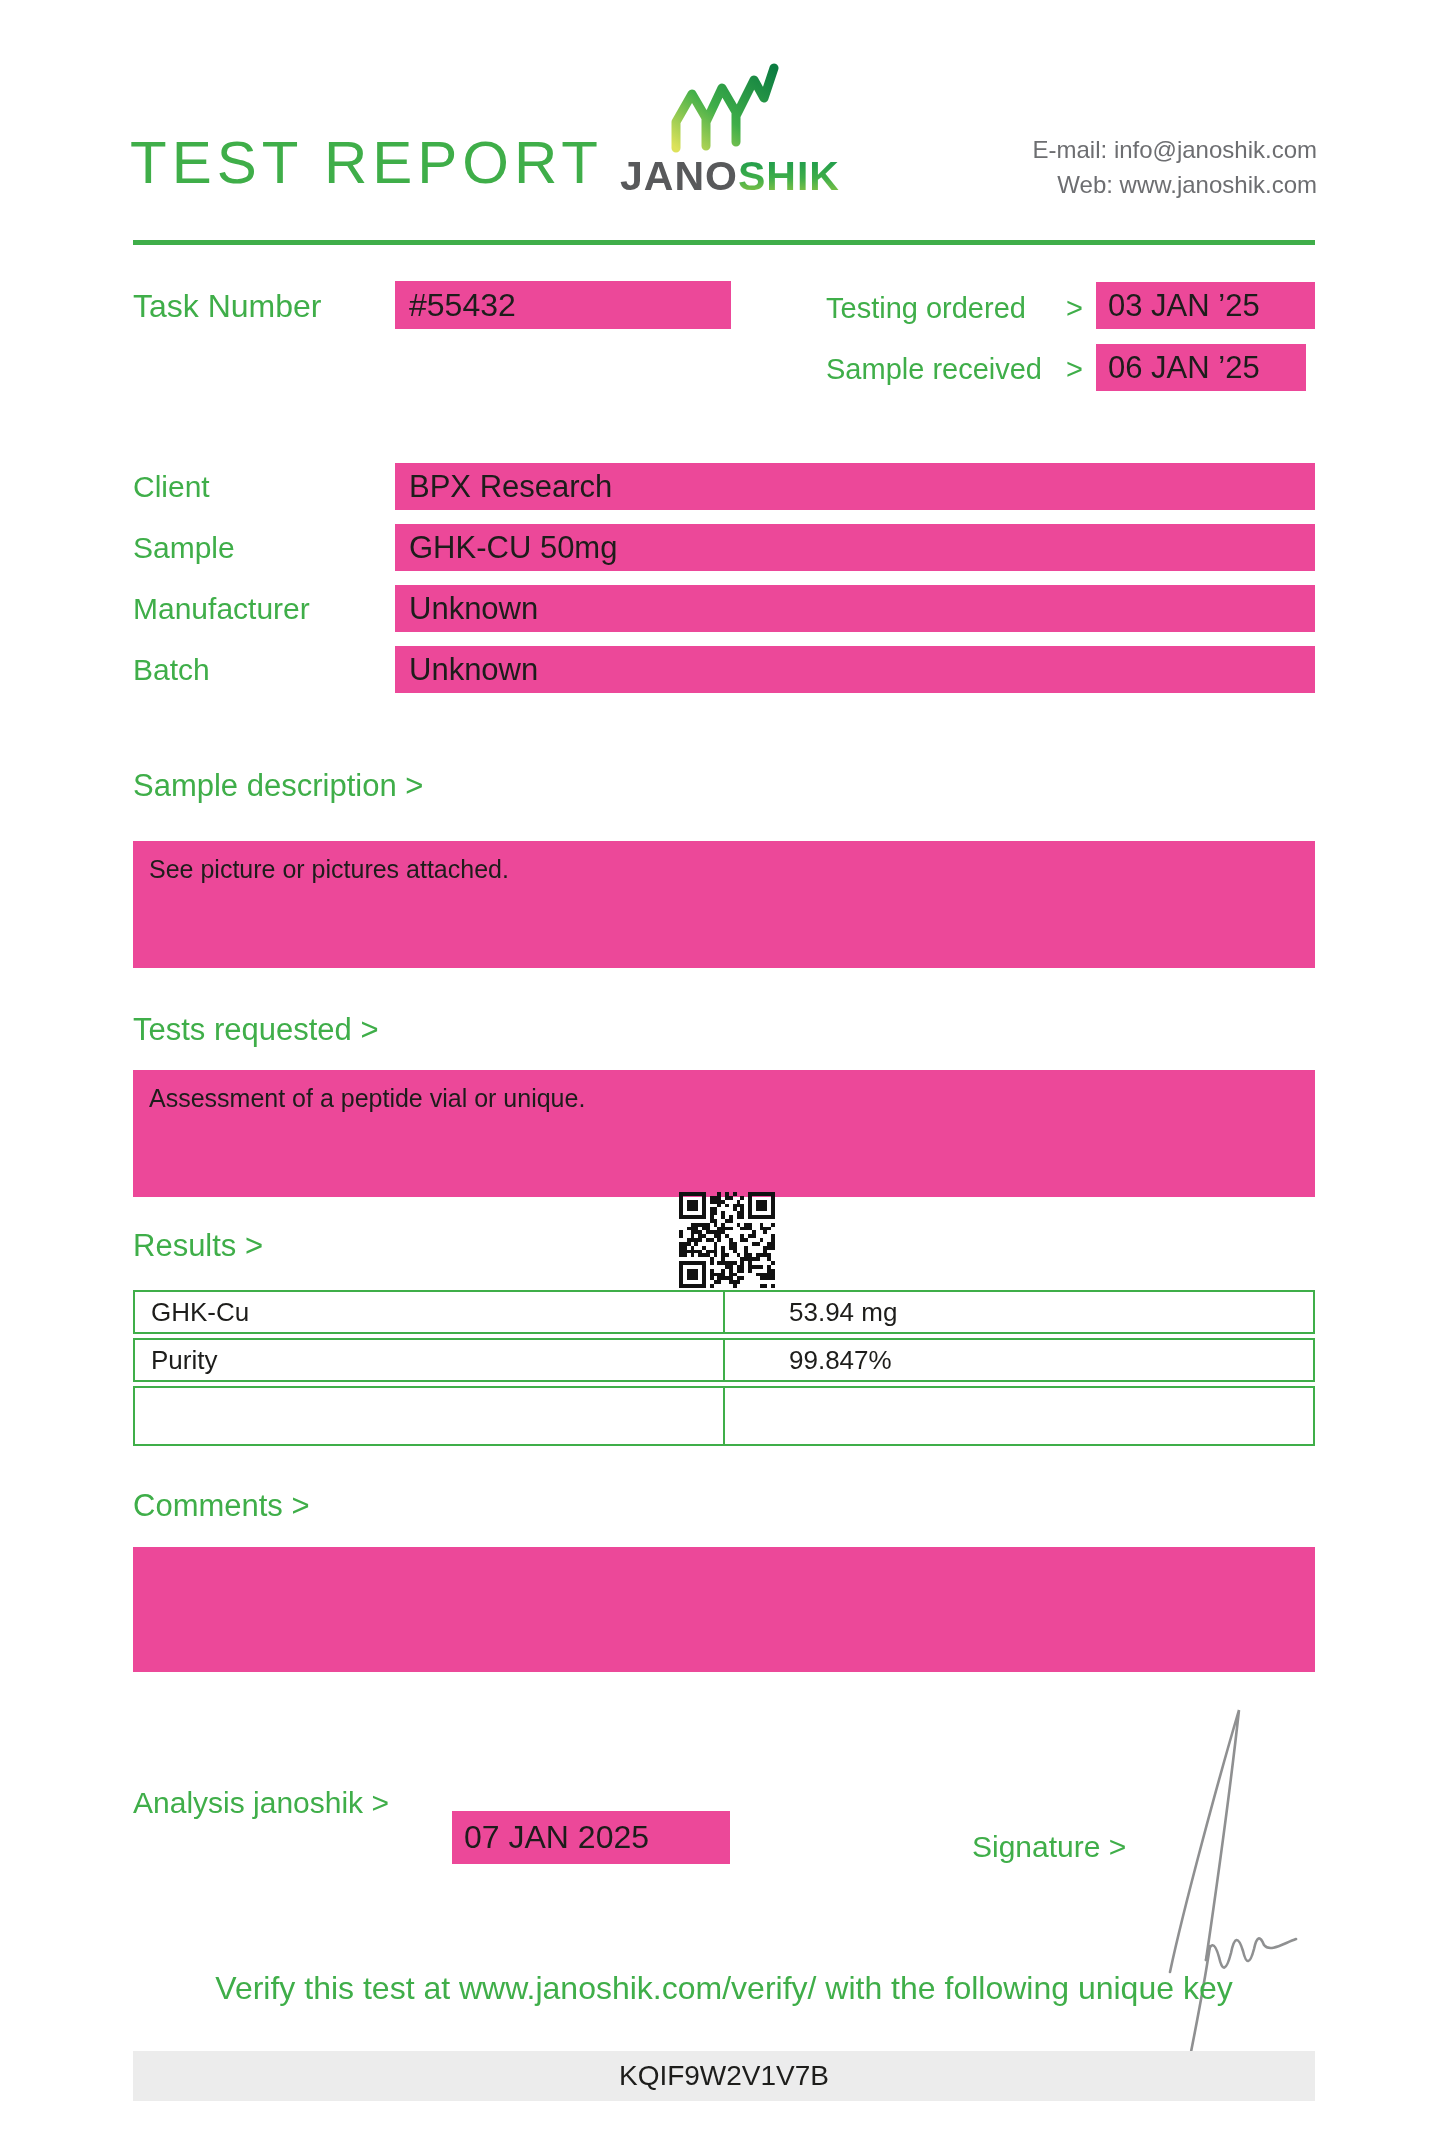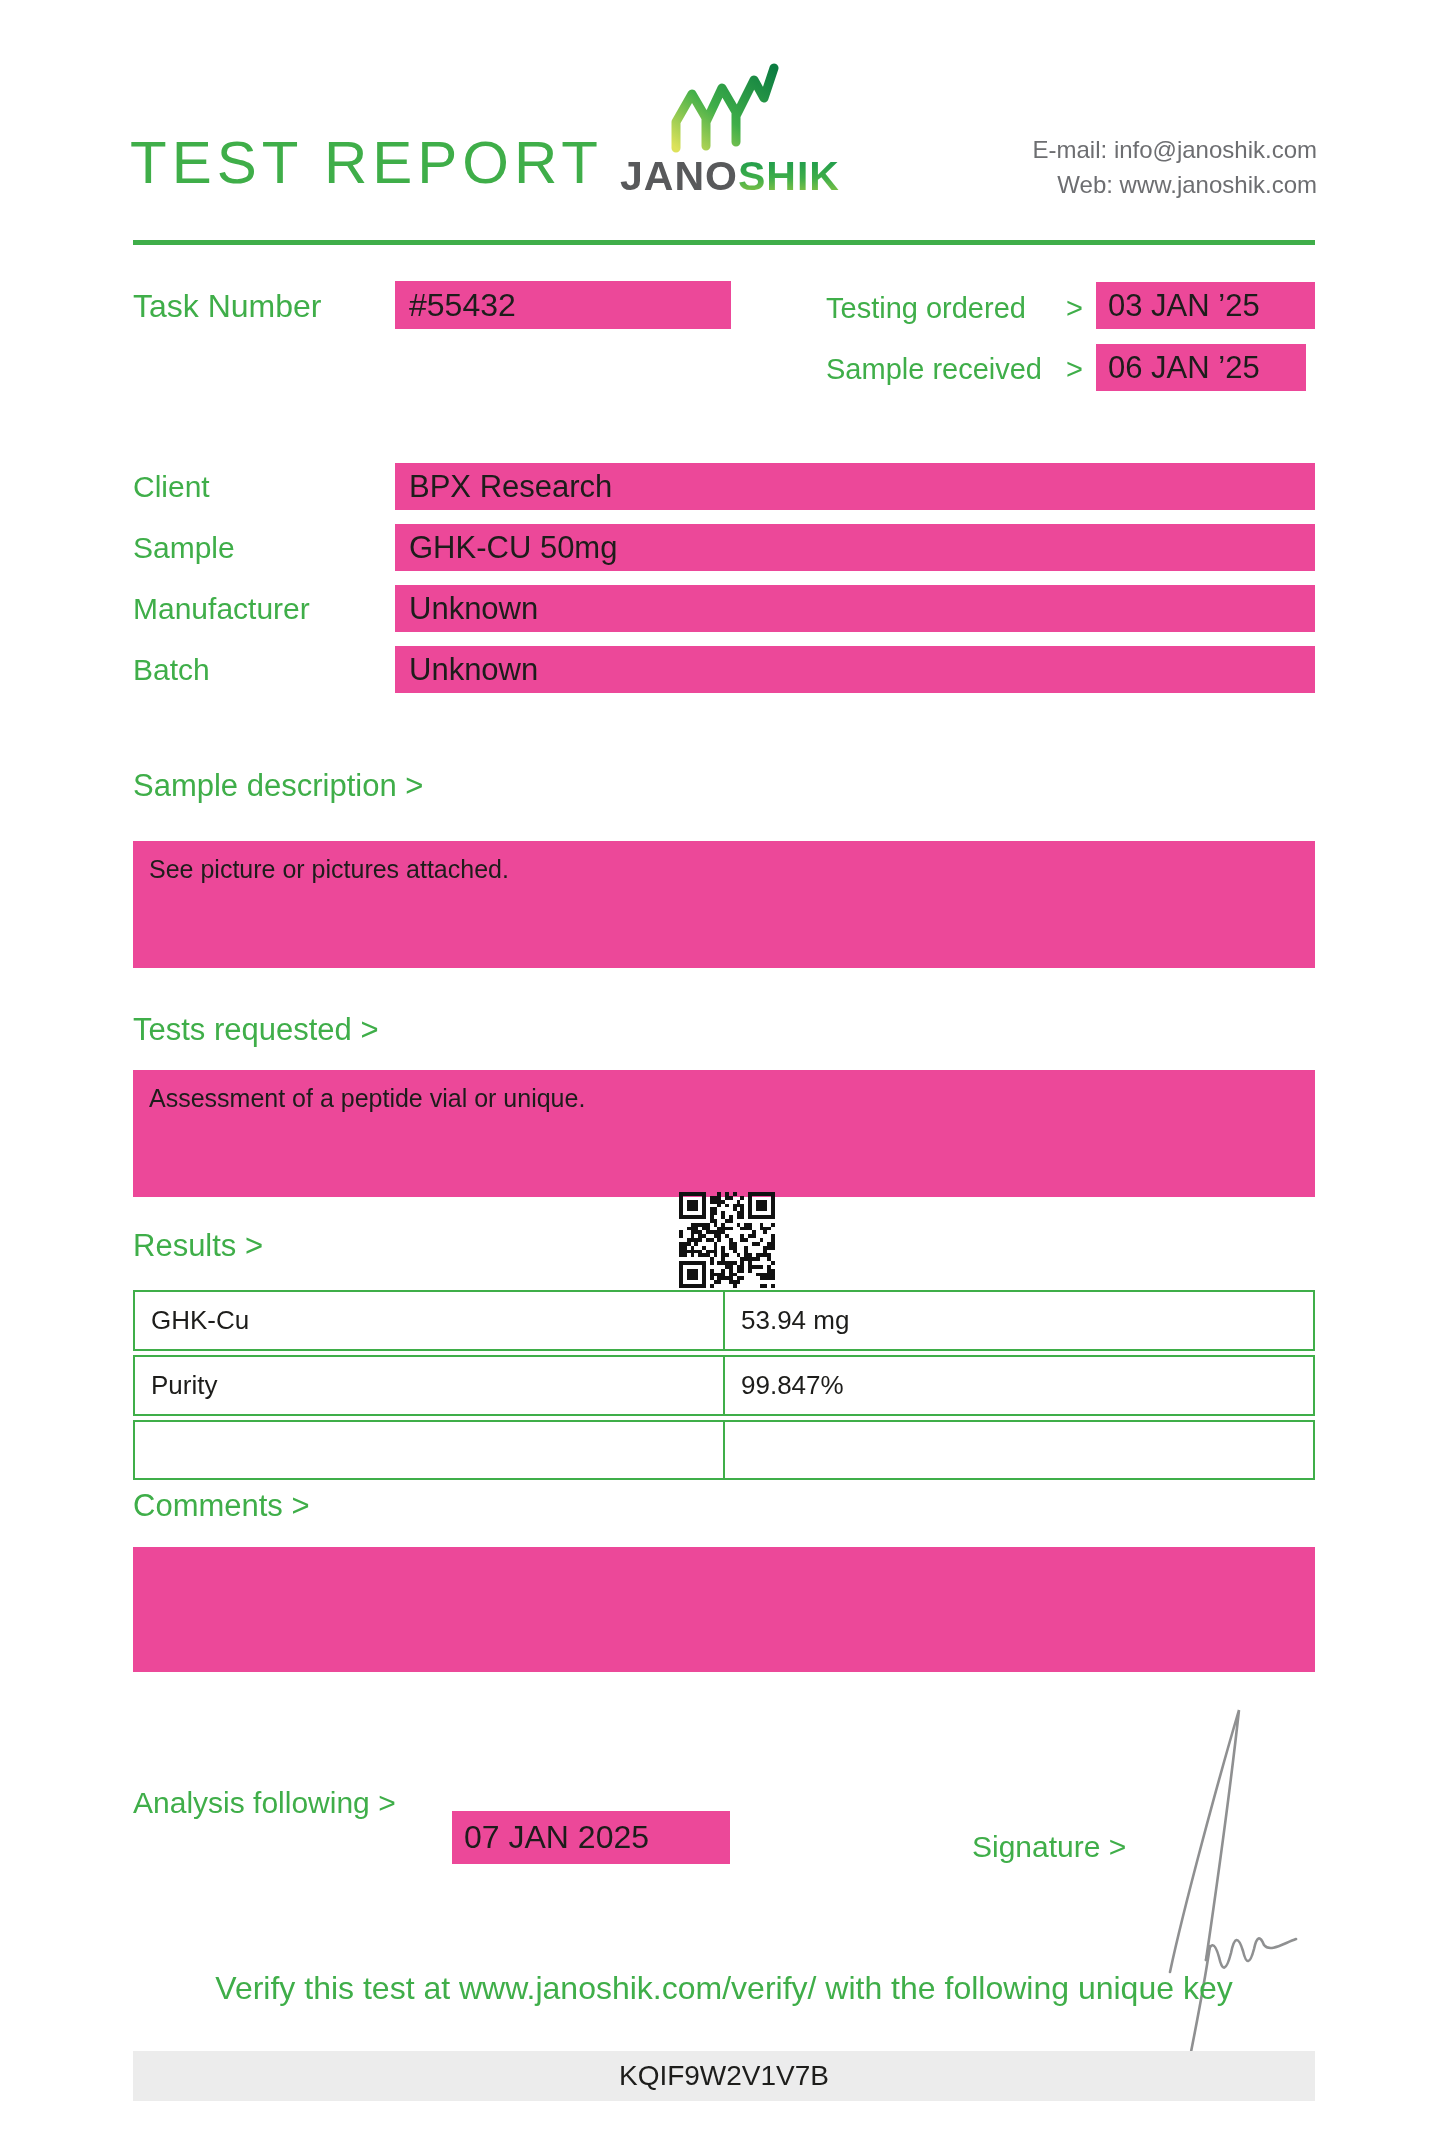--- a/index.html
+++ b/index.html
@@ -38,21 +38,21 @@
   .d-box { left:395px; width:920px; height:47px; font-size:31px; line-height:47px; padding-left:14px; }
   
   .sec-head { left:133px; font-size:31px; color:#3fae49; }
   .sec-box { left:133px; width:1182px; font-size:25px; padding:14px 16px; }
   
   .res-table { left:133px; top:1290px; width:1182px; }
   .rrow { display:flex; border:2px solid #3fae49; margin-bottom:4px; background:#fff; }
   .rcell { font-size:26px; padding:0 0 0 16px; display:flex; align-items:center; }
   .rcell.c1 { width:590px; border-right:2px solid #3fae49; }
   .rcell.c2 { flex:1; }
-  .h50 { height:61px; } .h62 { height:60px; }
+  .h50 { height:44px;gap:48px; } .h62 { height:60px; }
   
   .analysis-label { left:133px; top:1786px; font-size:30px; }
   .analysis-box { left:452px; top:1779px; width:278px; height:53px; font-size:32px; line-height:53px; padding-left:12px;margin-top:32px; }
   .sig-label { left:972px; top:1830px; font-size:30px; }
   .sig-svg { left:1140px; top:1696px; }
   .verify-line { left:133px; top:1970px; width:1182px; font-size:32px; color:#3fae49; text-align:center; white-space:nowrap; }
   .key-box { left:133px; top:2051px; width:1182px; height:50px; background:#ececec; font-size:28px; line-height:50px; text-align:center; }
   .qr { left:677px; top:1192px; }
 </style>
 </head>
@@ -454,21 +454,21 @@
     </div>
     <div class="rrow h62">
       <div class="rcell c1"></div>
       <div class="rcell c2"></div>
     </div>
   </div>
 
   <div class="abs sec-head" style="top:1488px"><span>Comments</span> <span>&gt;</span></div>
   <div class="abs graybox sec-box" style="top:1547px; height:125px;"></div>
 
-  <div class="abs green analysis-label"><span>Analysis following</span> <span>&gt;</span></div>
+  <div class="abs green analysis-label"><span>Analysis janoshik</span> <span>&gt;</span></div>
   <div class="abs graybox analysis-box">07 JAN 2025</div>
 
   <div class="abs green sig-label"><span>Signature</span> <span>&gt;</span></div>
 
   <svg class="abs sig-svg" width="160" height="370" viewBox="0 0 160 370">
     <g fill="none" stroke="#8f9091" stroke-width="2.6" stroke-linecap="round">
       <path d="M30,276 C 44,210 80,78 99,14 C 90,96 78,182 66,264"></path>
       <path d="M66,264 q 6,-28 13,-3 q 5,23 12,-4 q 5,-25 12,-2 q 5,21 11,-2 q 4,-19 10,-4 c 6,8 20,-2 32,-6"></path>
       <path d="M70,250 C 63,296 56,330 51,356"></path>
     </g>

